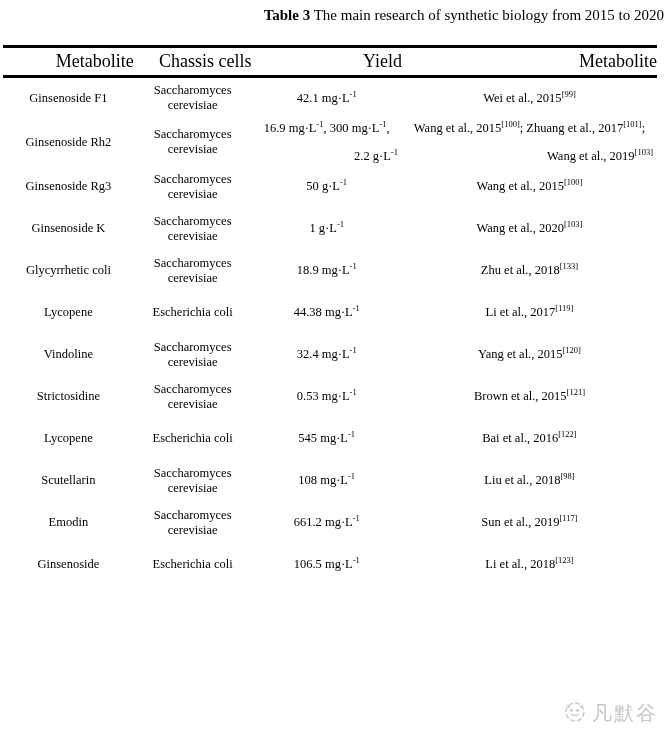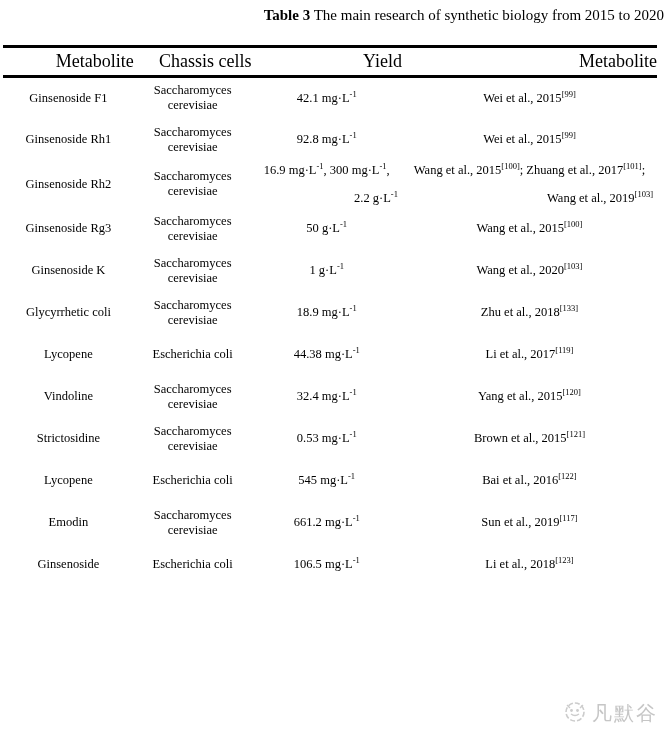--- a/index.html
+++ b/index.html
@@ -105,30 +105,20 @@
     <td>Ginsenoside F1</td>
     <td>Saccharomyces cerevisiae</td>
     <td>
             <div class="cell-line">42.1 mg·L<sup>-1</sup></div>
           </td>
     <td>
             <div class="cell-line">Wei et al., 2015<sup>[99]</sup></div>
           </td>
   </tr>
         <tr>
-    <td>Ginsenoside Rh1</td>
-    <td>Saccharomyces cerevisiae</td>
-    <td>
-            <div class="cell-line">92.8 mg·L<sup>-1</sup></div>
-          </td>
-    <td>
-            <div class="cell-line">Wei et al., 2015<sup>[99]</sup></div>
-          </td>
-  </tr>
-        <tr>
     <td>Ginsenoside Rh2</td>
     <td>Saccharomyces cerevisiae</td>
     <td>
             <div class="cell-line">16.9 mg·L<sup>-1</sup>, 300 mg·L<sup>-1</sup>,</div>
             <div class="cell-line">2.2 g·L<sup>-1</sup></div>
           </td>
     <td>
             <div class="cell-line">Wang et al., 2015<sup>[100]</sup>;  Zhuang et al., 2017<sup>[101]</sup>;</div>
             <div class="cell-line">Wang et al., 2019<sup>[103]</sup></div>
           </td>
@@ -194,20 +184,30 @@
           </td>
   </tr>
         <tr>
     <td>Lycopene</td>
     <td>Escherichia coli</td>
     <td>
             <div class="cell-line">545 mg·L<sup>-1</sup></div>
           </td>
     <td>
             <div class="cell-line">Bai et al., 2016<sup>[122]</sup></div>
+          </td>
+  </tr>
+        <tr>
+    <td>Scutellarin</td>
+    <td>Saccharomyces cerevisiae</td>
+    <td>
+            <div class="cell-line">108 mg·L<sup>-1</sup></div>
+          </td>
+    <td>
+            <div class="cell-line">Liu et al., 2018<sup>[98]</sup></div>
           </td>
   </tr>
         <tr>
     <td>Emodin</td>
     <td>Saccharomyces cerevisiae</td>
     <td>
             <div class="cell-line">661.2 mg·L<sup>-1</sup></div>
           </td>
     <td>
             <div class="cell-line">Sun et al., 2019<sup>[117]</sup></div>

